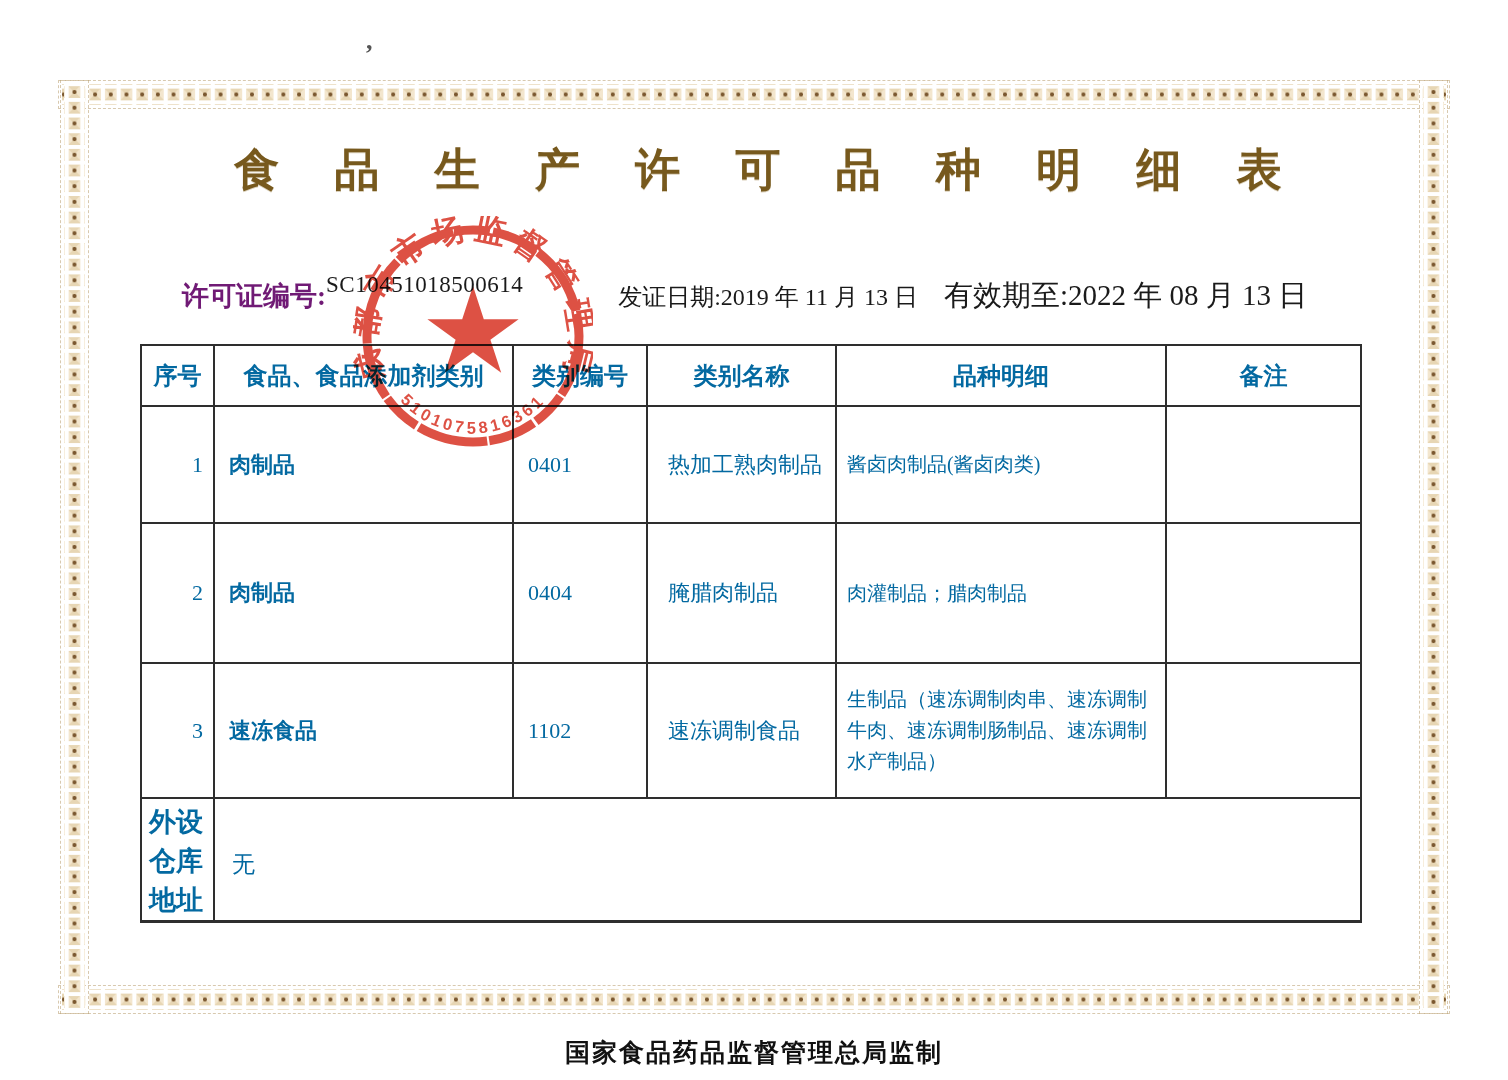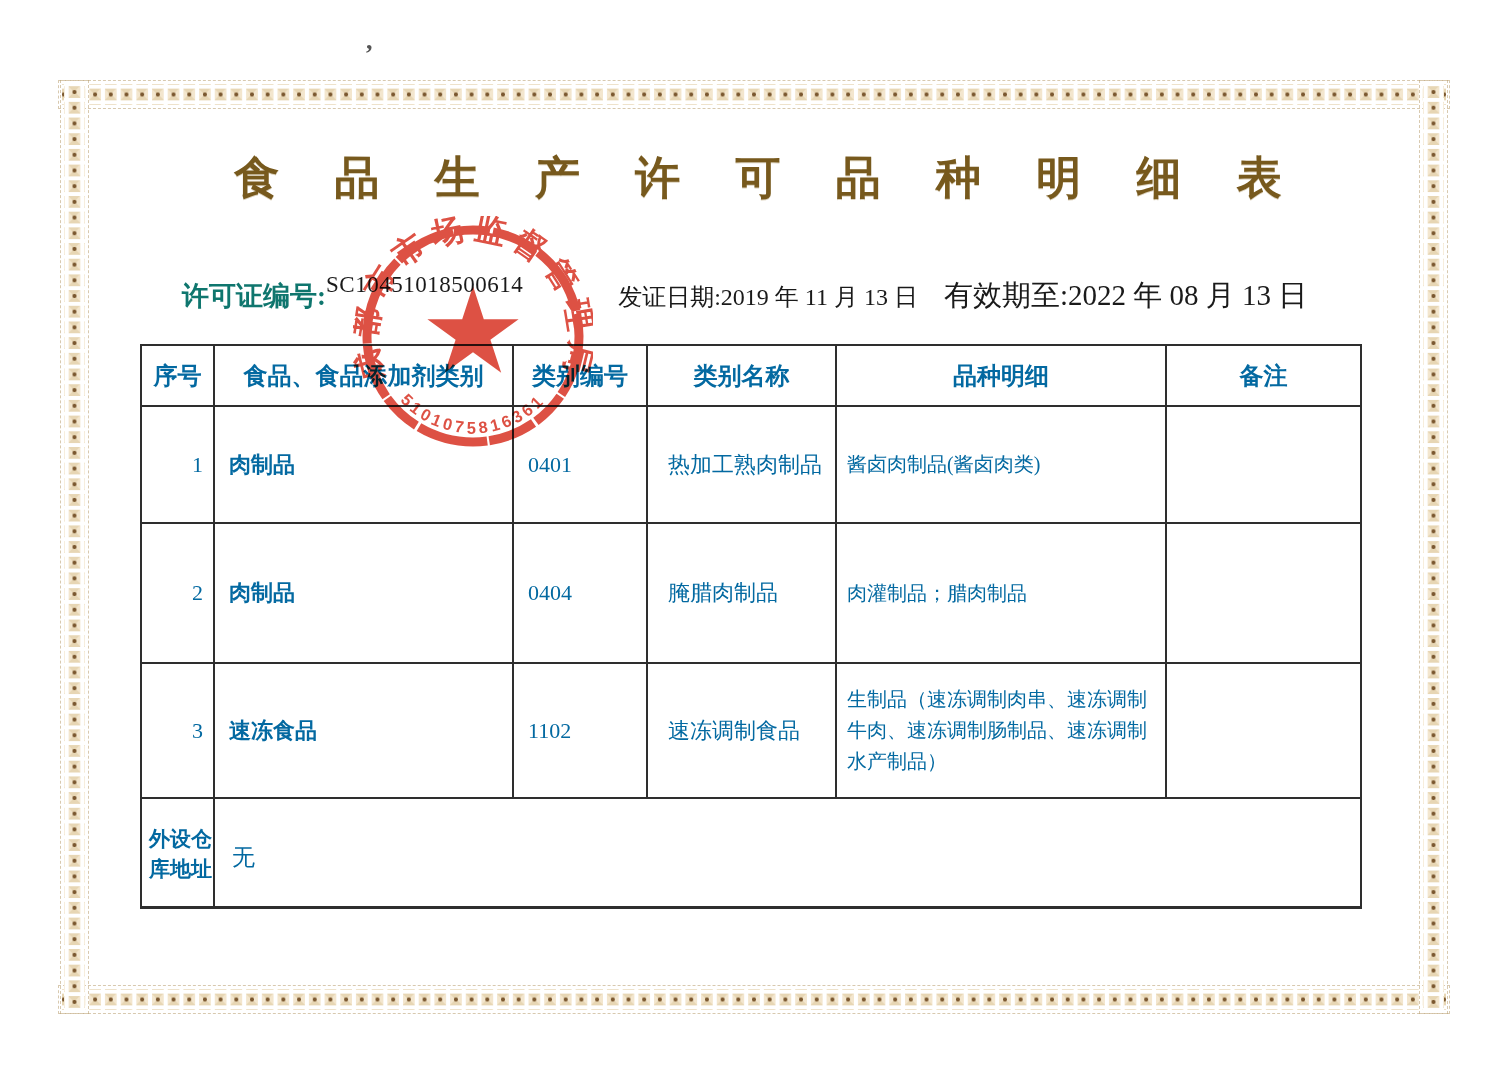--- a/index.html
+++ b/index.html
@@ -27,50 +27,50 @@
   }
   .btile.top{left:62px;top:84px;width:1384px;height:21px;}
   .btile.bottom{left:62px;top:989px;width:1384px;height:21px;}
   .btile.left{left:64px;top:84px;width:21px;height:926px;}
   .btile.right{left:1423px;top:84px;width:21px;height:926px;}
 
   .artifact{position:absolute;left:366px;top:26px;font-size:26px;color:#555;font-weight:bold;}
 
   
   .title{
-    position:absolute;left:0;right:0;top:148px;margin:0;
+    position:absolute;left:0;right:0;top:140px;margin:0;
     text-align:center;padding-left:30px;
     font-size:45px;font-weight:bold;letter-spacing:22px;
     color:#77591d;text-shadow:0 1px 0 rgba(150,120,60,.35);
   }
 
   
   .license{position:absolute;left:182px;top:276px;white-space:nowrap;}
-  .license .lbl{font-size:27px;font-weight:bold;color:#0f766e;}
+  .license .lbl{font-size:27px;font-weight:bold;color:#701a75;}
   .license .num{font-size:23px;position:relative;top:-13px;letter-spacing:.5px;}
   .license .d1{font-size:24px;margin-left:95px;}
   .license .d2{font-size:29px;margin-left:26px;}
 
   
   table.main{
     position:absolute;left:140px;top:344px;width:1220px;
     border-collapse:collapse;table-layout:fixed;
     font-size:22px;color:#0369a1;
   }
   table.main td, table.main th{border:2px solid #2e2e2e;vertical-align:middle;overflow:hidden;}
   table.main tr.hdr th{font-size:24px;font-weight:bold;text-align:center;height:59px;padding:0;}
   td.no{text-align:right;padding-right:10px;}
   td.cat{padding-left:14px;font-weight:bold;}
   td.code{padding-left:14px;margin-left:15px;}
   td.name{padding-left:20px;}
   td.detail{padding:6px 6px 6px 10px;line-height:1.55;font-size:20px;}
   tr.r1{height:117px;} tr.r2{height:140px;} tr.r3{height:135px;} tr.wh{height:109px;}
   tr.wh td{border-bottom:3px solid #2e2e2e;}
   td.whlbl{
-    font-size:21px;font-weight:bold;line-height:1.45;
+    font-size:27px;font-weight:bold;line-height:1.45;
     padding:4px 0 0 7px;word-break:break-all;vertical-align:middle;
   }
   td.whval{vertical-align:top;padding:10px 0 0 17px;font-size:23px;}
 
   
   .stampbox{position:absolute;left:353px;top:216px;width:240px;height:240px;mix-blend-mode:multiply;}
   .stampbox svg{display:block;}
 
   
   .footer{
@@ -157,14 +157,15 @@
         <text font-size="31" font-weight="bold" fill="#d93a2b" letter-spacing="8" font-family="'Liberation Serif','DejaVu Serif',serif">
           <textPath href="#arcTop" startOffset="50%" text-anchor="middle">成都市市场监督管理局</textPath>
         </text>
         <text font-size="16.5" font-weight="bold" fill="#d93a2b" letter-spacing="3.5" font-family="'Liberation Sans','DejaVu Sans',sans-serif">
           <textPath href="#arcBot" startOffset="50%" text-anchor="middle">5101075816361</textPath>
         </text>
       </g>
     </svg>
   </div>
 
+  <div class="footer">国家食品药品监督管理总局监制</div>
 
 </div>
 
 </body></html>

